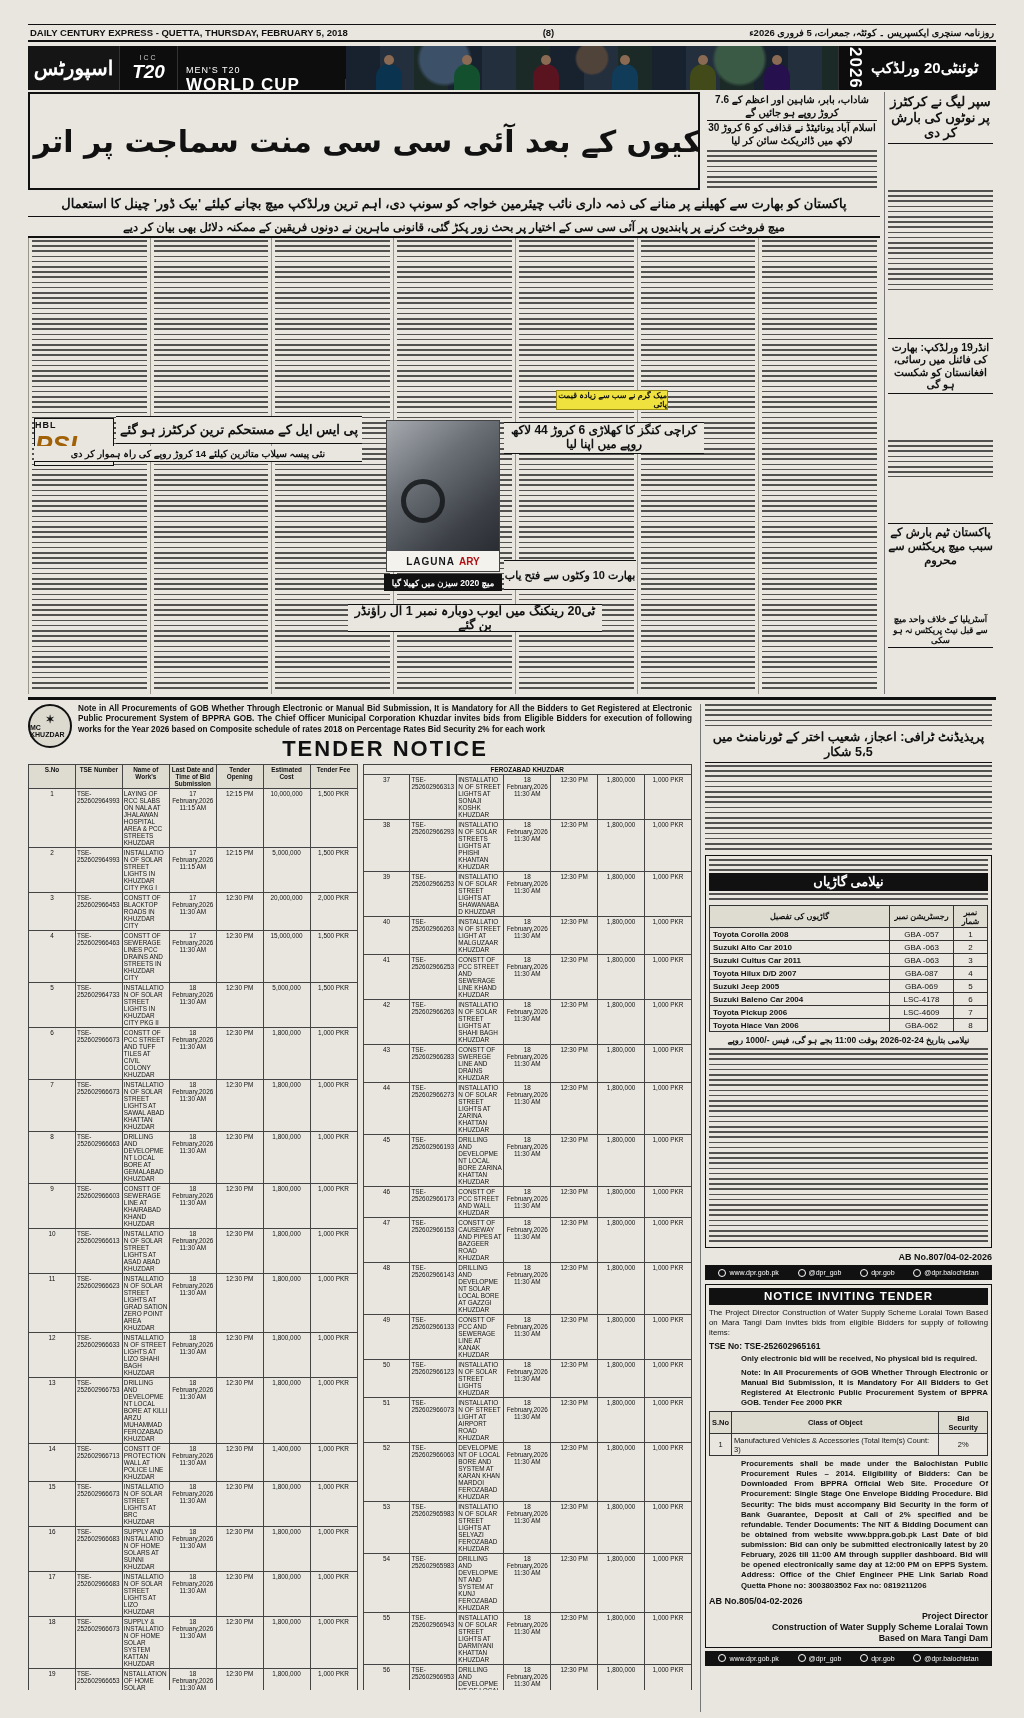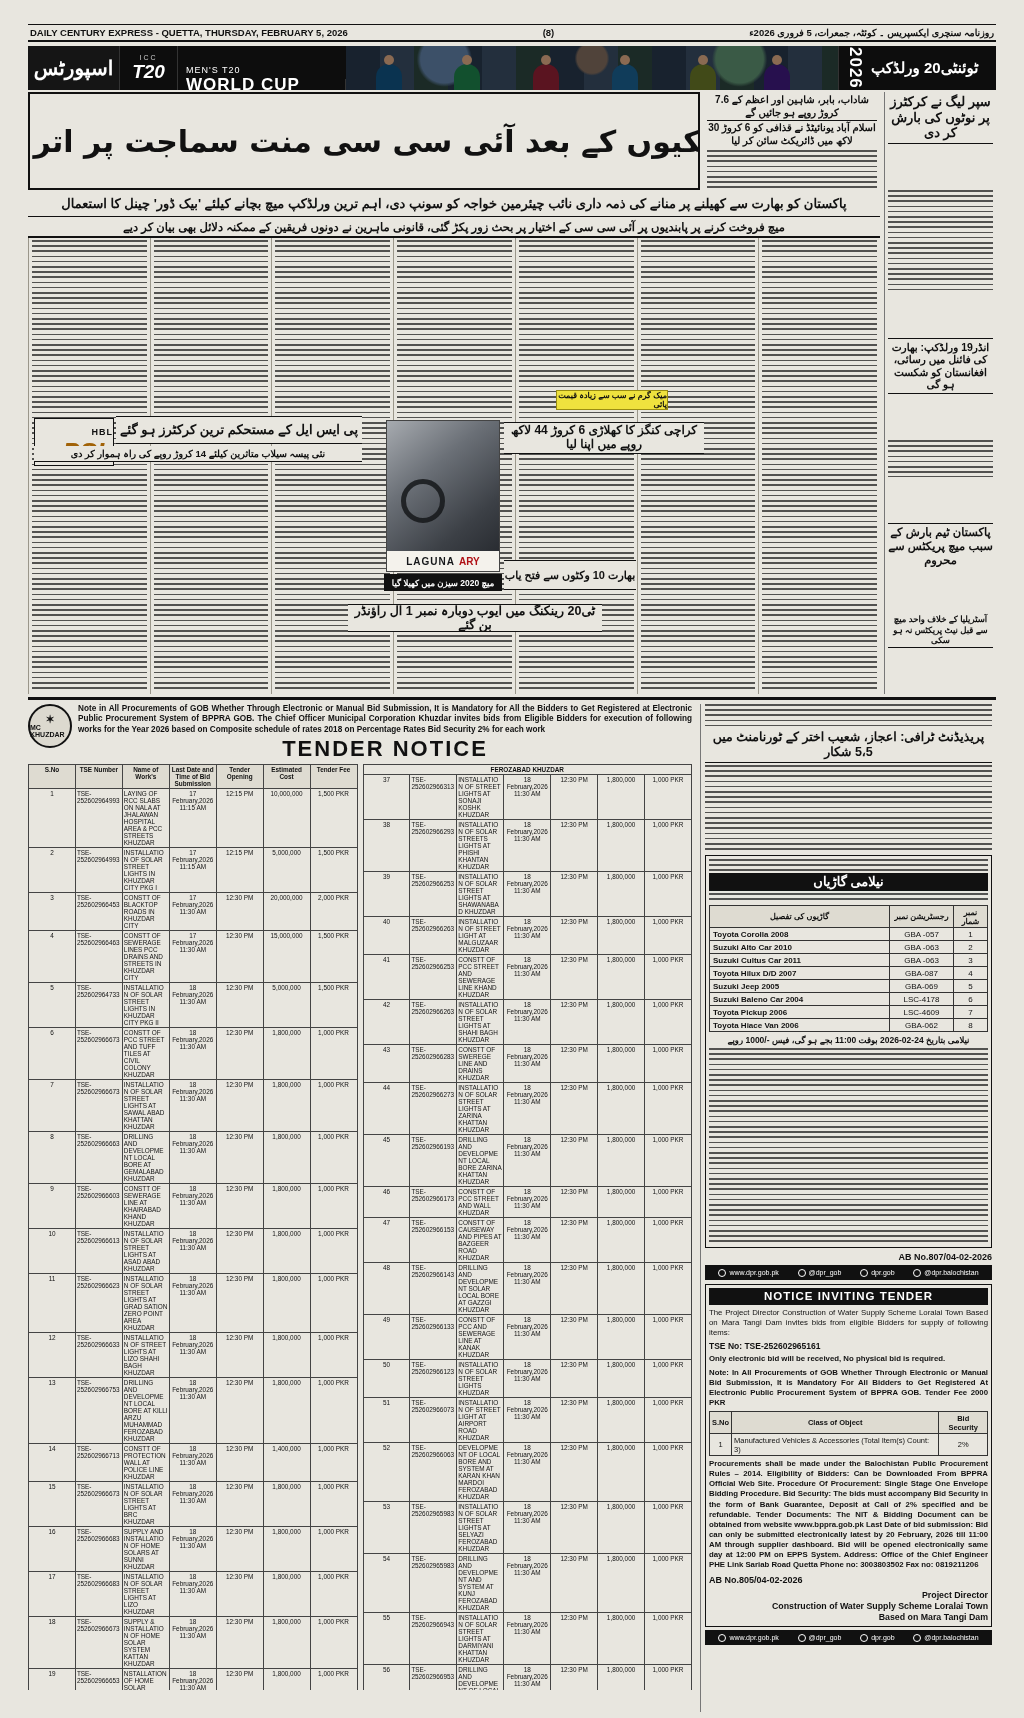--- a/index.html
+++ b/index.html
@@ -57,21 +57,21 @@
     direction:rtl;white-space:nowrap;overflow:hidden;border-top:1.5px solid #111;border-bottom:2.5px solid #111;}
   .body-cols{position:relative;height:456px;display:flex;direction:rtl;}
   .bcol{flex:1;padding:2px 3px;border-left:1px solid #9a968a;}
   .bcol:last-child{border-left:none;}
   .sim{background-image:repeating-linear-gradient(180deg,rgba(25,25,25,.72) 0px,rgba(25,25,25,.72) 1.6px,transparent 1.6px,transparent 5.2px);}
   .sim.full{height:100%;}
 
   .ov{position:absolute;background:#e8e6df;overflow:hidden;}
   .ov-h{border-top:1.6px solid #111;border-bottom:1.6px solid #111;font-weight:bold;direction:rtl;text-align:center;
     display:flex;align-items:center;justify-content:center;line-height:1.15;}
-  #ov-psl-logos{left:6px;top:180px;width:80px;height:48px;border:1px solid #111;text-align:right;padding-top:8px;}
+  #ov-psl-logos{left:6px;top:180px;width:80px;height:48px;border:1px solid #111;text-align:left;padding-top:1px;}
   #ov-psl-logos .hbl{font-size:9px;font-weight:bold;letter-spacing:1px;}
   #ov-psl-logos .psl{font-size:26px;font-weight:bold;font-style:italic;color:#a16207;}
   #ov-psl-head{left:88px;top:178px;width:246px;height:28px;font-size:13px;}
   #ov-psl-sub{left:6px;top:208px;width:328px;height:16px;font-size:9.5px;font-weight:bold;direction:rtl;
     display:flex;align-items:center;justify-content:center;border-bottom:1px solid #111;}
   #ov-photo{left:358px;top:182px;width:114px;height:152px;border:1px solid #444;
     background:linear-gradient(140deg,#a7abb0 0%,#6a6f76 35%,#3c4046 70%,#22252a 100%);}
   #ov-photo .wheel{position:absolute;left:14px;top:58px;width:44px;height:44px;border:5px solid #15171a;border-radius:50%;opacity:.85;}
   #ov-photo .cap{position:absolute;left:0;right:0;bottom:0;height:20px;background:#f4f2ec;display:flex;align-items:center;justify-content:center;gap:4px;}
   #ov-photo .cap .brand{color:#b01116;font-weight:bold;font-size:10px;}
@@ -144,35 +144,35 @@
   table.car-table th{direction:rtl;font-size:8px;background:#dedbd1;}
   td.cc0{text-align:left;font-weight:bold;}
   td.cc1{text-align:center;width:64px;}
   td.cc2{text-align:center;width:34px;}
   .auc-date{font-size:8.5px;font-weight:bold;direction:rtl;text-align:center;margin:3px 0;}
   #auc-sim-terms{height:196px;}
   .ad-ab{font-weight:bold;font-size:9px;margin:4px 0 2px;text-align:right;}
   .nit-box{border:1.3px solid #111;padding:3px;margin-top:4px;}
   .nit-title{background:#111;color:#fff;text-align:center;font-size:11.5px;font-weight:bold;height:17px;line-height:17px;letter-spacing:1px;}
   .nit-p{font-size:7.8px;line-height:1.3;text-align:justify;margin-top:3px;}
-  .nit-b{font-weight:bold;}
+  .nit-b{font-weight:bold;margin-left:32px;}
   .nit-tse{font-size:8.5px;font-weight:bold;margin-top:3px;}
   table.nit-table{width:100%;border-collapse:collapse;font-size:7.5px;margin-top:3px;}
   table.nit-table th,table.nit-table td{border:0.7px solid #333;padding:1.5px 2px;text-align:center;}
   table.nit-table th{background:#dedbd1;}
   table.nit-table td.obj{text-align:left;}
   .nit-sign{text-align:right;font-weight:bold;font-size:8.8px;line-height:1.25;margin-top:5px;}
 </style>
 </head>
 <body>
 
 <div id="page">
 
   <header id="masthead">
-    <span>DAILY CENTURY EXPRESS - QUETTA, THURSDAY, FEBRUARY 5, 2026</span>
+    <span>DAILY CENTURY EXPRESS - QUETTA, THURSDAY, FEBRUARY 5, 2018</span>
     <span>(8)</span>
     <span class="urdu">روزنامہ سنچری ایکسپریس ۔ کوئٹہ، جمعرات، 5 فروری 2026ء</span>
   </header>
 
   <div id="sports">
     <div class="sb-label">اسپورٹس</div>
     <div class="sb-badge">
       <span class="b-sub">ICC</span>
       <span class="b-main">T20</span>
     </div>

